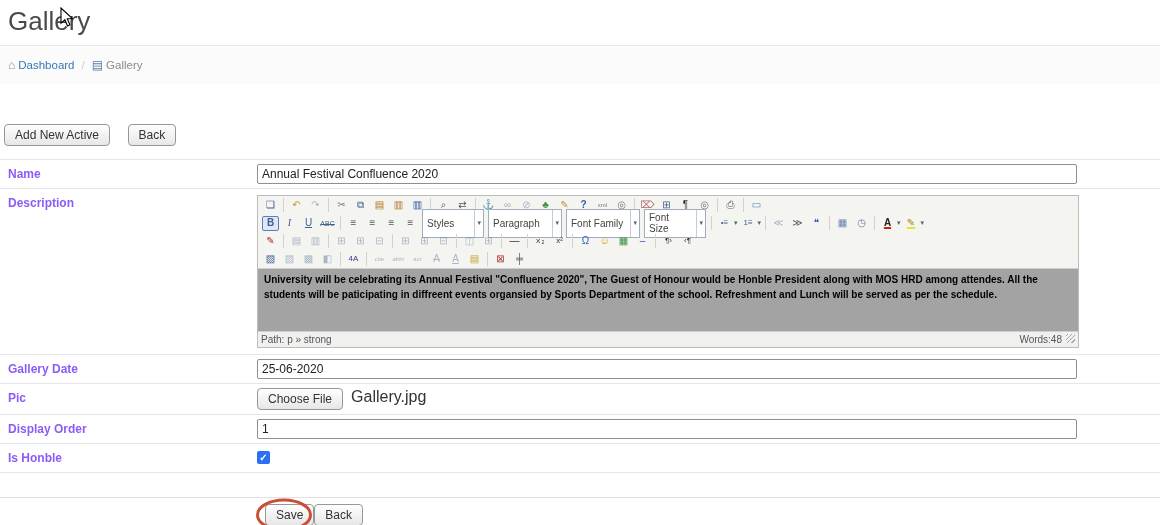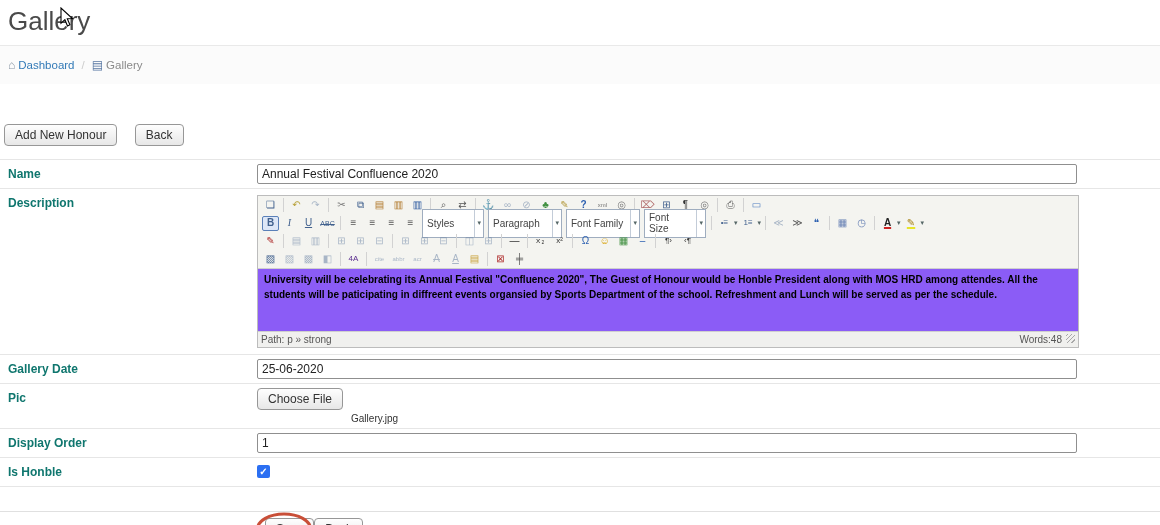--- a/index.html
+++ b/index.html
@@ -24,26 +24,26 @@
     border:1px solid #979797; border-radius:4px; cursor:pointer; }
 
   .top-actions { margin:40px 0 0 4px; }
   .top-actions .btn { margin-right:13px; }
 
   
   table.form-table { width:100%; border-collapse:collapse; margin-top:13px; }
   table.form-table tr { border-top:1px solid #e6e6e6; }
   table.form-table tr.row-empty { height:25px; border-bottom:1px solid #e0e0e0; }
   table.form-table th { width:257px; text-align:left; vertical-align:top;
-    font-size:12px; font-weight:bold; color:#0f766e; padding:7px 8px; }
+    font-size:12px; font-weight:bold; color:#8b5cf6; padding:7px 8px; }
   table.form-table td { padding:4px 0; vertical-align:top; }
   .text-input { width:820px; height:20px; border:1px solid #8f8f8f; border-radius:2px;
     padding:1px 4px; font-size:12px; color:#222; font-family:"Liberation Sans",sans-serif; }
   .file-row { display:flex; align-items:flex-start; }
-  .file-name { font-size:10px; color:#333; margin-left:8px;margin-top:25px; }
+  .file-name { font-size:16px; color:#333; margin-left:8px; }
   .checkbox { width:13px; height:13px; background:#2b6ff2; border-radius:2px;
     margin-top:3px; display:flex; align-items:center; justify-content:center; cursor:pointer; }
   .checkbox::after { content:"✓"; color:#fff; font-size:10px; font-weight:bold; line-height:1; }
 
   
   .editor { width:822px; border:1px solid #bcbcbc; background:#f4f4f0; margin:2px 0; }
   .tb-row { display:flex; align-items:center; height:18px; padding:0 3px; }
   .tico { display:inline-flex; width:17px; height:15px; margin:0 1px; align-items:center;
     justify-content:center; font-size:10px; line-height:1; color:#41618e;
     border:1px solid transparent; border-radius:2px; cursor:pointer; overflow:hidden; white-space:nowrap; }
@@ -53,21 +53,21 @@
   .un { text-decoration:underline; } .st { text-decoration:line-through; }
   .tcolor { font-weight:bold; color:#222; text-decoration:underline; -webkit-text-decoration-color:#cc2222; text-decoration-color:#cc2222; text-decoration-thickness:2px; }
   .hcolor { color:#a8841a; text-decoration:underline; -webkit-text-decoration-color:#e7e42a; text-decoration-color:#e7e42a; text-decoration-thickness:2px; }
   .tsep { width:1px; height:14px; background:#d2d2d2; margin:0 3px; flex:none; }
   .tsel { display:inline-flex; align-items:center; height:29px; margin:0 2px;
     border:1px solid #9fadbf; background:#fff; font-size:10px; color:#444;
     padding-left:4px; cursor:pointer; }
   .tsel .arr { margin-left:auto; border-left:1px solid #c3ccd8; padding:0 2px;
     font-size:7px; color:#566; height:100%; display:flex; align-items:center; }
   .tdd { font-size:7px; color:#566; margin:0 1px 0 0; cursor:pointer; }
-  .ed-content { background:#8b5cf6; border-top:1px solid #cfcfcf; height:63px;
+  .ed-content { background:#a3a3a3; border-top:1px solid #cfcfcf; height:63px;
     padding:3px 6px; overflow:hidden; cursor:text; }
   .ed-content p { font-size:10px; line-height:1.5; font-weight:bold; color:#000; }
   .ed-status { height:16px; display:flex; align-items:center; justify-content:space-between;
     border-top:1px solid #cfcfcf; background:#f0f0ee; font-size:10px; color:#555; padding:0 3px; }
   .ed-words { display:flex; }
   .grip { width:9px; height:9px; margin-left:4px;
     background:repeating-linear-gradient(-45deg, transparent 0 2px, #a9a9a9 2px 3px); }
 
   
   .bottom-actions { margin:6px 0 0 265px; display:flex; align-items:center; }
@@ -90,21 +90,21 @@
 
 <div class="breadcrumb">
   <span class="bc-icon">⌂</span>
   <a class="bc-link">Dashboard</a>
   <span class="bc-sep">/</span>
   <span class="bc-icon" style="color:#5b7aa5">▤</span>
   <span class="bc-current">Gallery</span>
 </div>
 
 <div class="top-actions">
-  <span class="btn">Add New Honour</span>
+  <span class="btn">Add New Active</span>
   <span class="btn">Back</span>
 </div>
 
 <table class="form-table">
   <tbody>
       <tr>
     <th>Name</th>
     <td><input class="text-input" type="text" value="Annual Festival Confluence 2020" style=""></td>
   </tr>
   <tr>

